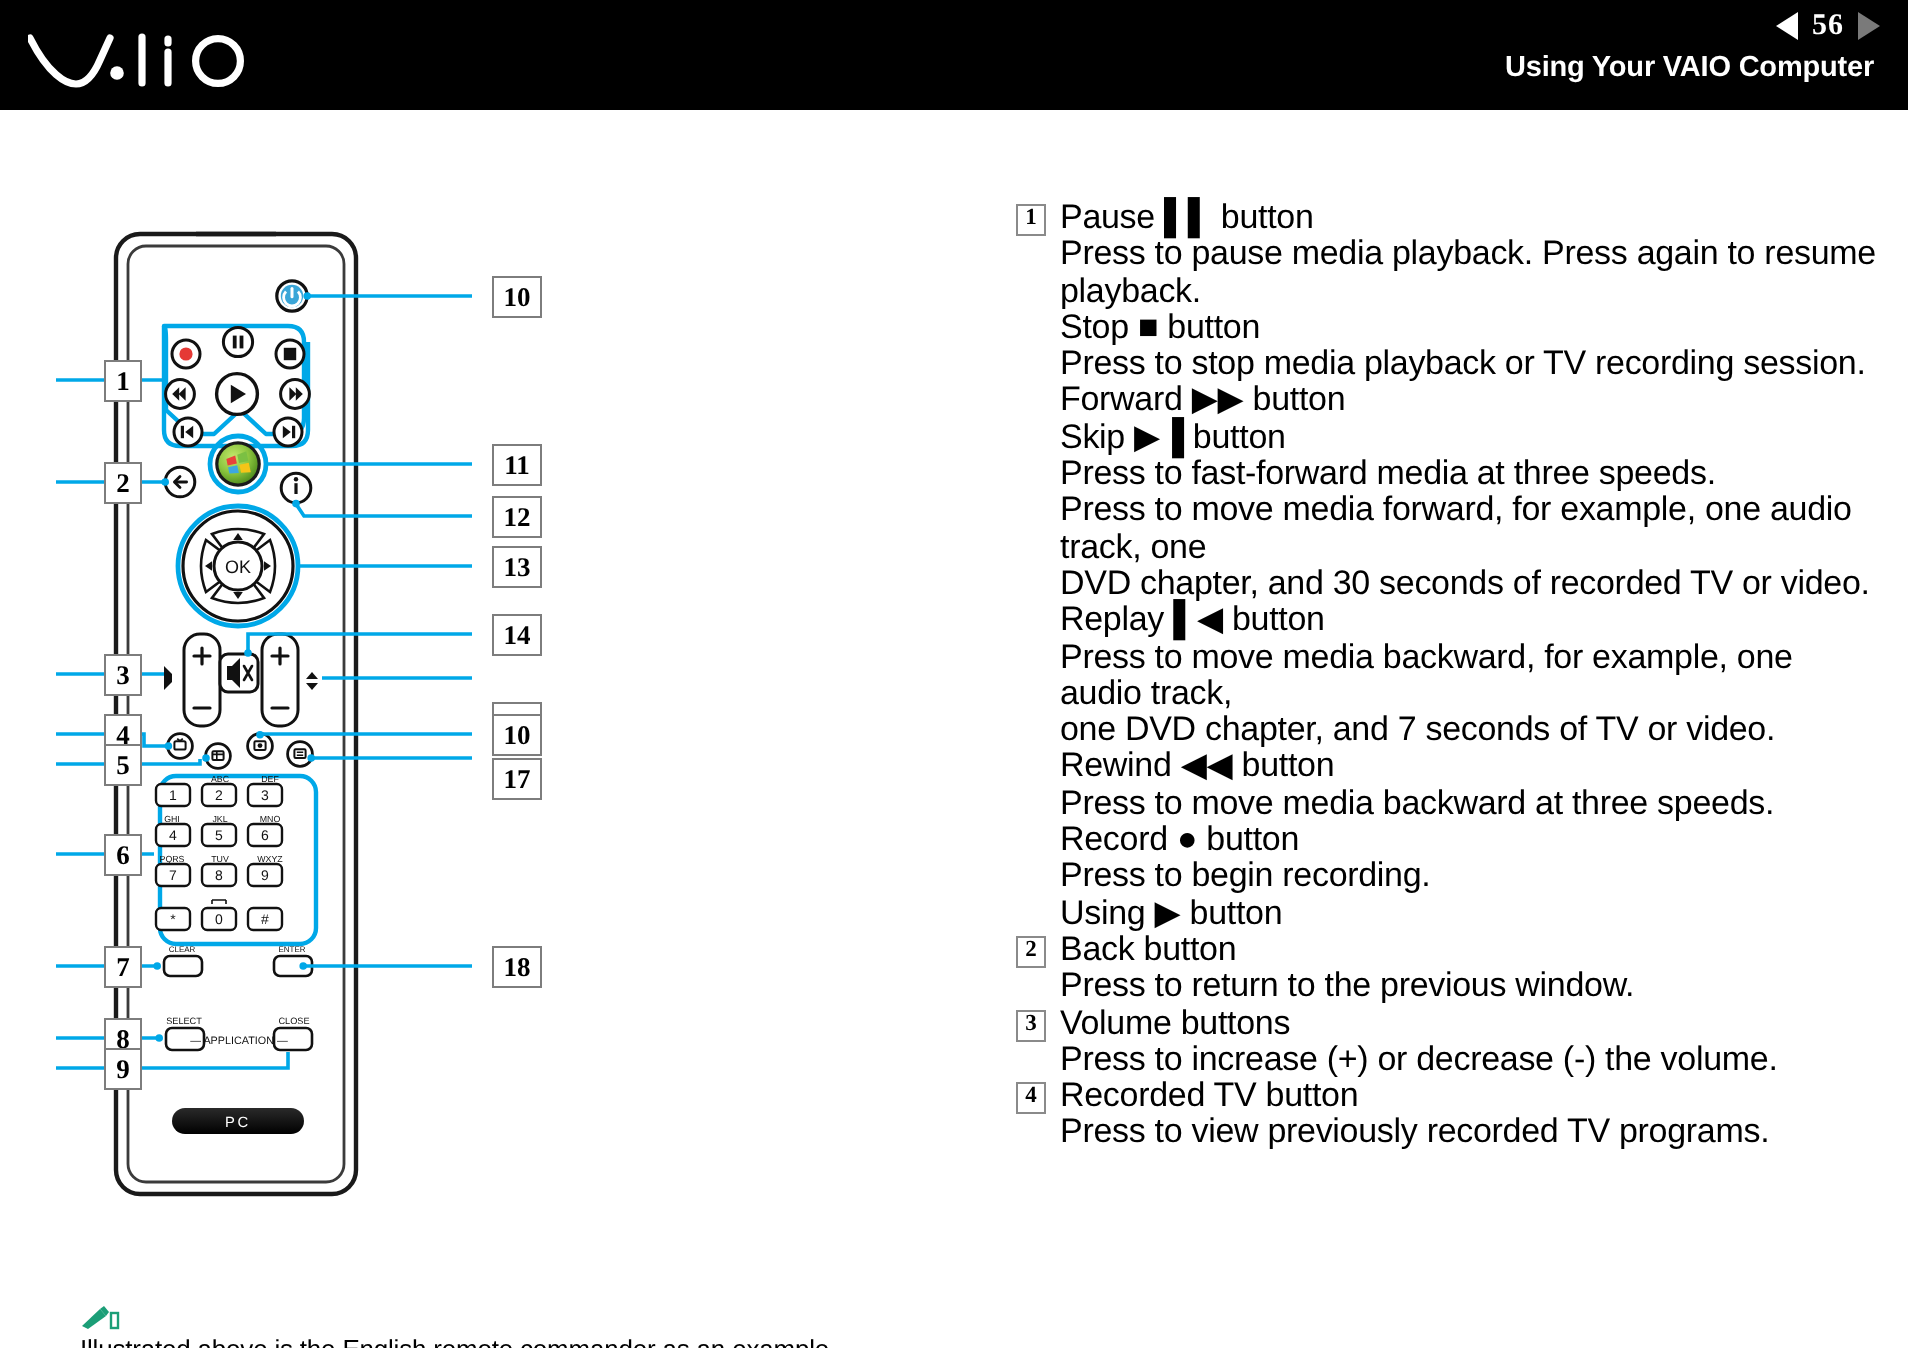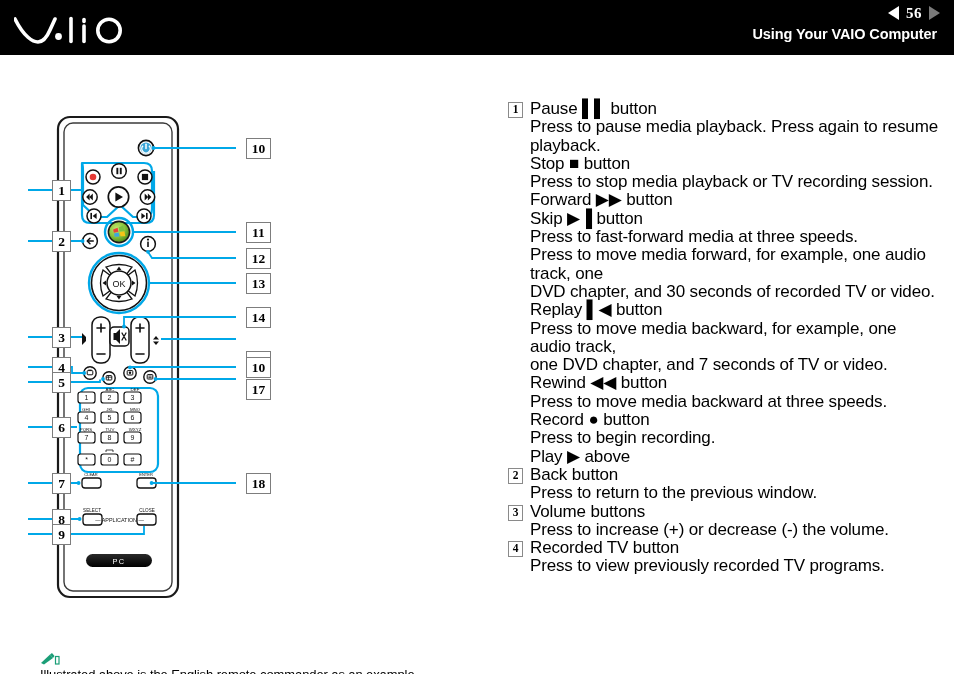--- a/index.html
+++ b/index.html
@@ -489,21 +489,21 @@
           <div class="ln">Press to fast-forward media at three speeds.</div>
           <div class="ln">Press to move media forward, for example, one audio track, one</div>
           <div class="ln">DVD chapter, and 30 seconds of recorded TV or video.</div>
           <div class="ln">Replay ▌◀ button</div>
           <div class="ln">Press to move media backward, for example, one audio track,</div>
           <div class="ln">one DVD chapter, and 7 seconds of TV or video.</div>
           <div class="ln">Rewind ◀◀ button</div>
           <div class="ln">Press to move media backward at three speeds.</div>
           <div class="ln">Record ● button</div>
           <div class="ln">Press to begin recording.</div>
-          <div class="ln">Play ▶ above</div>
+          <div class="ln">Using ▶ button</div>
         </div>
       </div>
     </div>
 
     <div class="entry">
       <div class="entry-head">
         <div class="badge">2</div>
         <div class="entry-body">
           <div class="ln">Back button</div>
           <div class="ln">Press to return to the previous window.</div>

